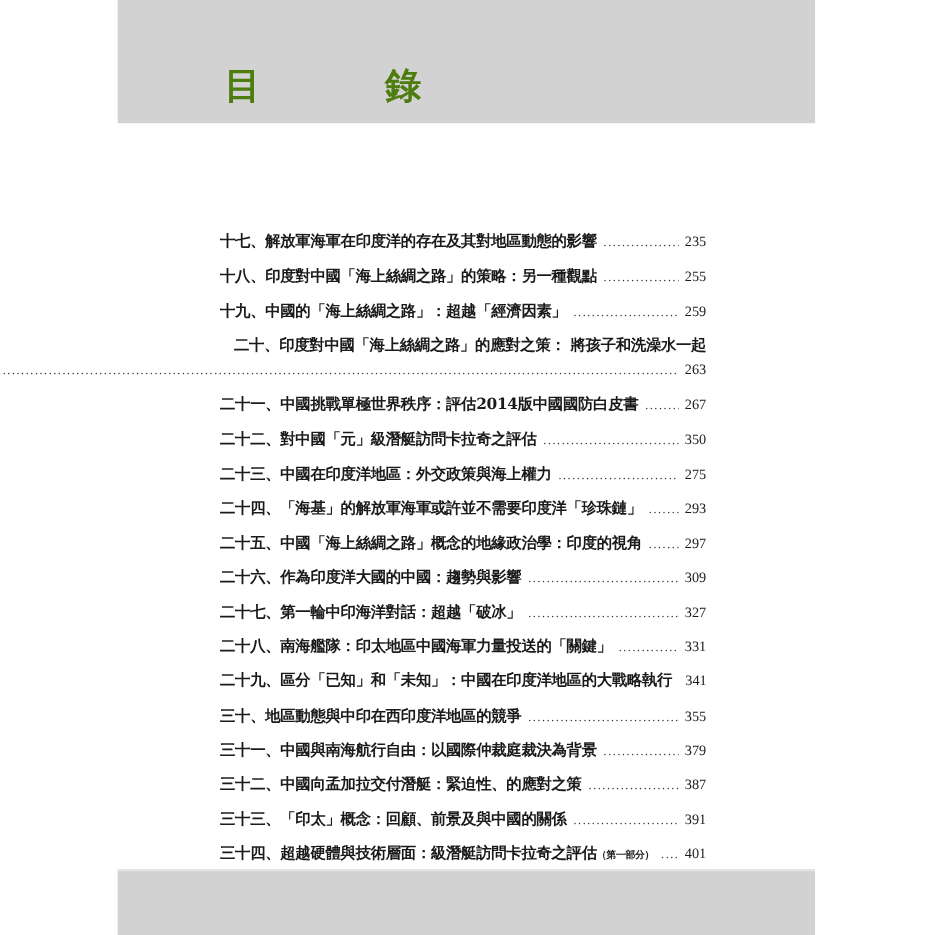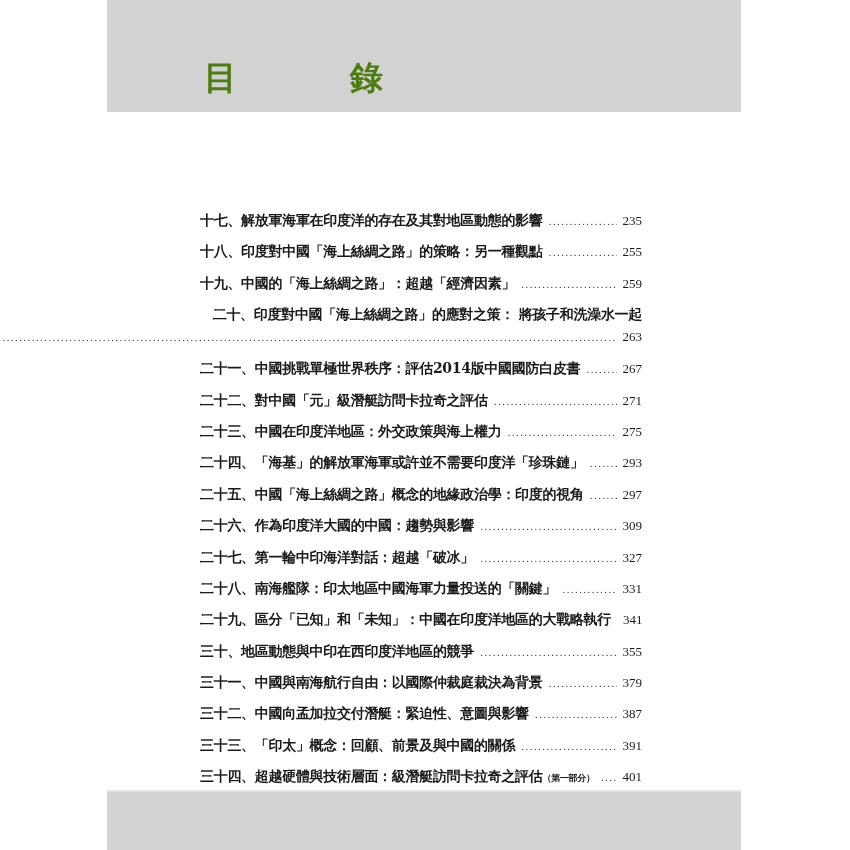--- a/index.html
+++ b/index.html
@@ -52,21 +52,21 @@
     </div>
   </div>
   <div class="entry">
     <span class="label">二十一、中國挑戰單極世界秩序：評估2014版中國國防白皮書</span>
     <span class="leader"></span>
     <span class="page">267</span>
   </div>
   <div class="entry">
     <span class="label">二十二、對中國「元」級潛艇訪問卡拉奇之評估</span>
     <span class="leader"></span>
-    <span class="page">271</span>
+    <span class="page">350</span>
   </div>
   <div class="entry">
     <span class="label">二十三、中國在印度洋地區：外交政策與海上權力</span>
     <span class="leader"></span>
     <span class="page">275</span>
   </div>
   <div class="entry">
     <span class="label">二十四、「海基」的解放軍海軍或許並不需要印度洋「珍珠鏈」</span>
     <span class="leader"></span>
     <span class="page">293</span>
@@ -100,21 +100,21 @@
     <span class="label">三十、地區動態與中印在西印度洋地區的競爭</span>
     <span class="leader"></span>
     <span class="page">355</span>
   </div>
   <div class="entry">
     <span class="label">三十一、中國與南海航行自由：以國際仲裁庭裁決為背景</span>
     <span class="leader"></span>
     <span class="page">379</span>
   </div>
   <div class="entry">
-    <span class="label">三十二、中國向孟加拉交付潛艇：緊迫性、意圖與影響</span>
+    <span class="label">三十二、中國向孟加拉交付潛艇：緊迫性、的應對之策</span>
     <span class="leader"></span>
     <span class="page">387</span>
   </div>
   <div class="entry">
     <span class="label">三十三、「印太」概念：回顧、前景及與中國的關係</span>
     <span class="leader"></span>
     <span class="page">391</span>
   </div>
   <div class="entry">
     <span class="label"><span>三十四、超越硬體與技術層面：級潛艇訪問卡拉奇之評估</span><small>（第一部分）</small></span>

